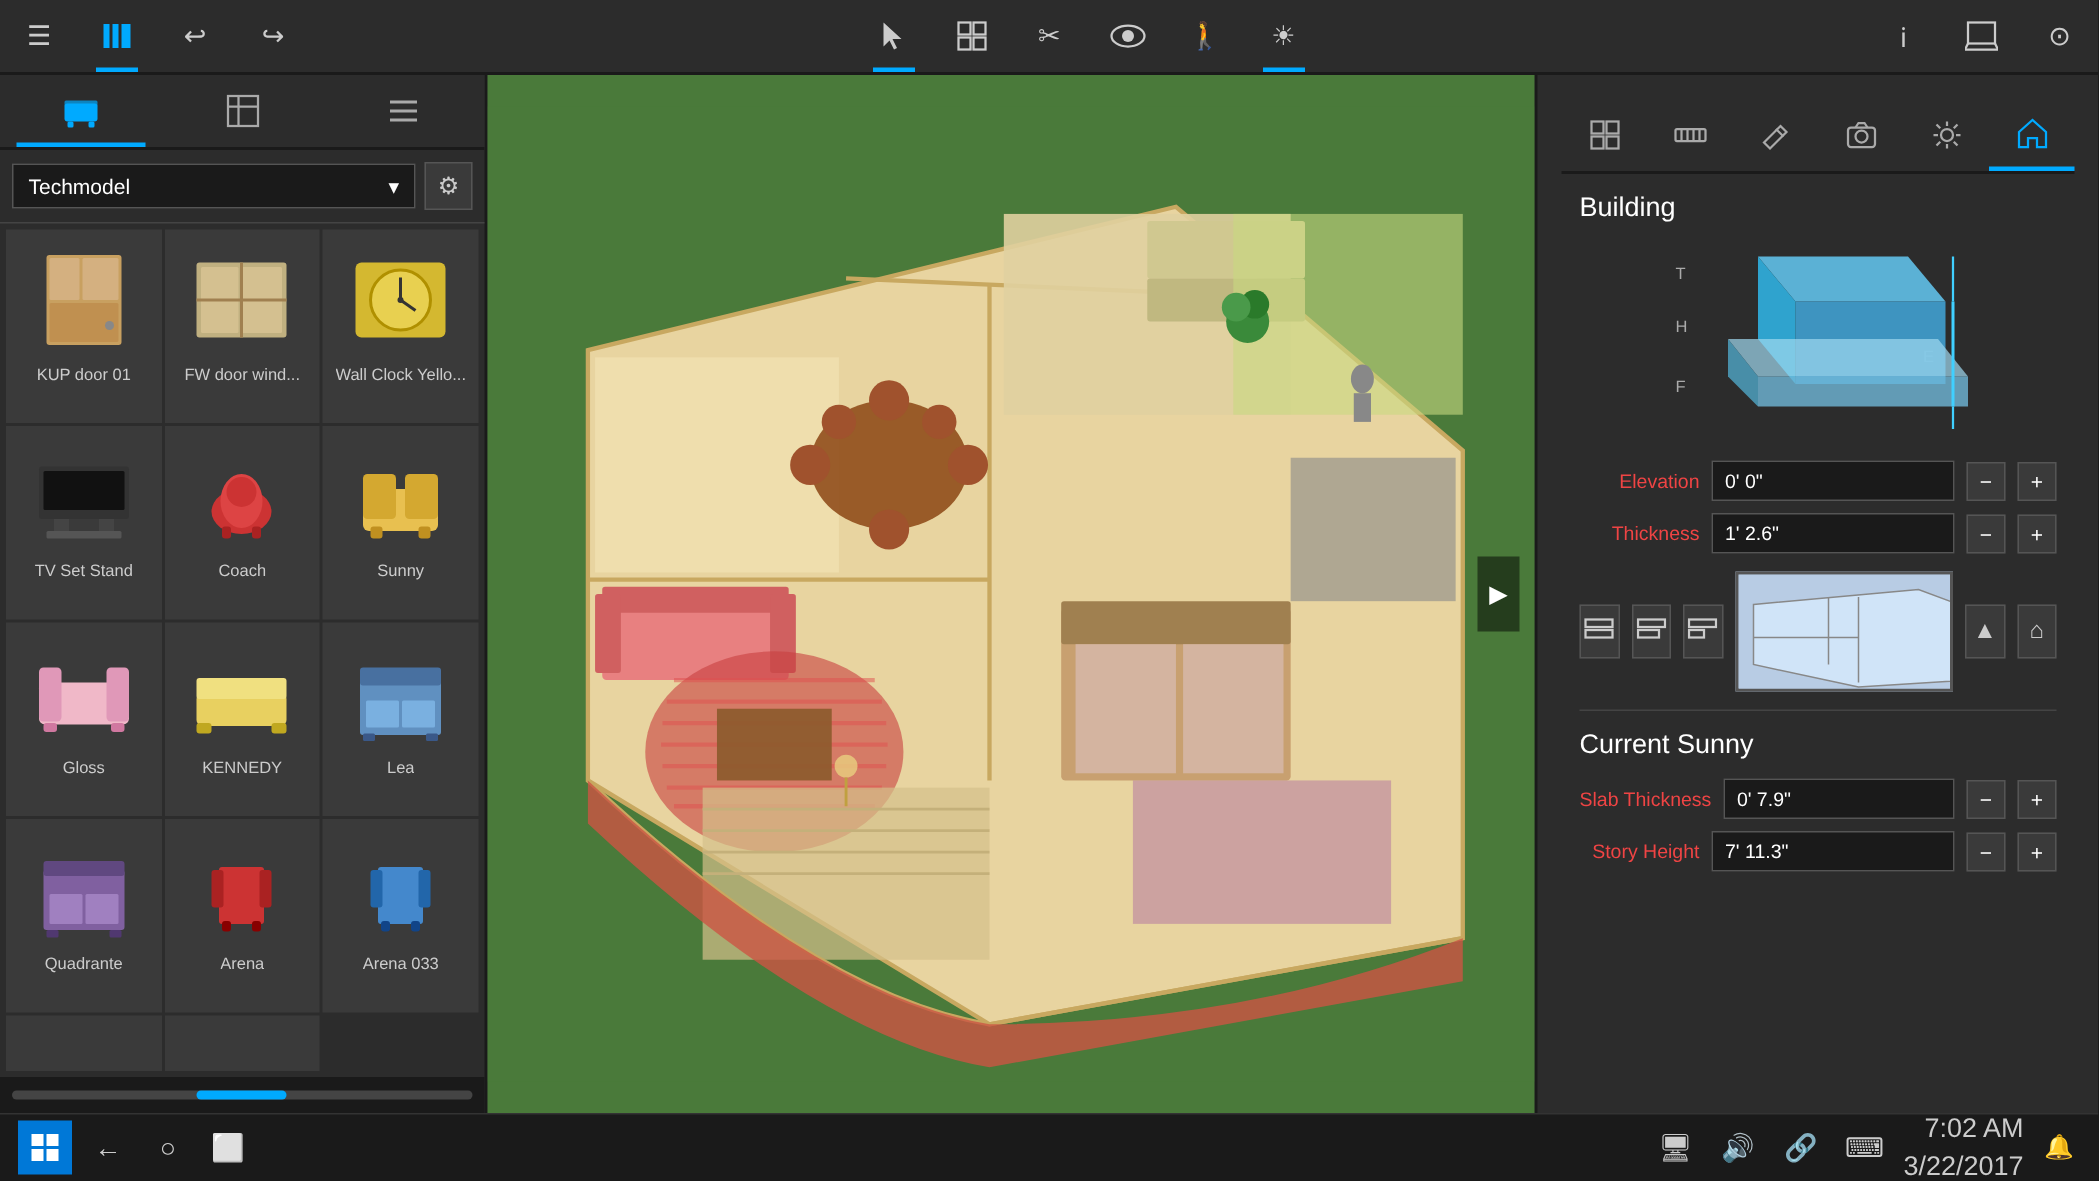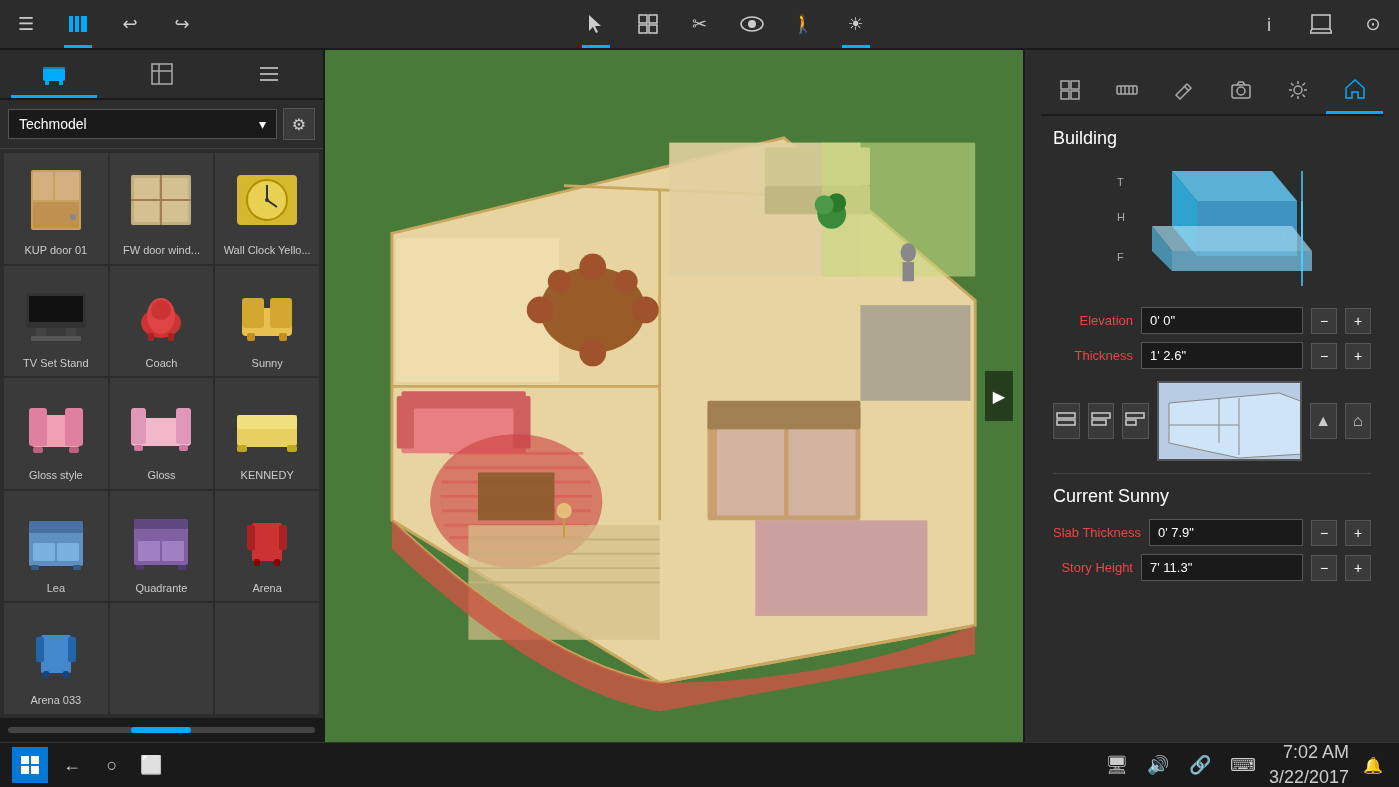--- a/index.html
+++ b/index.html
@@ -548,32 +548,20 @@
             <rect x="10" y="20" width="22" height="30" fill="#d4a830" rx="3"></rect>
             <rect x="38" y="20" width="22" height="30" fill="#d4a830" rx="3"></rect>
             <rect x="15" y="55" width="8" height="8" fill="#c09020" rx="2"></rect>
             <rect x="47" y="55" width="8" height="8" fill="#c09020" rx="2"></rect>
           </svg>
         </div>
         <div class="item-label">Sunny</div>
       </div>
 
 
-      <div class="item-cell">
-        <div class="item-thumb">
-          <svg width="70" height="70" viewBox="0 0 70 70">
-            <rect x="10" y="25" width="50" height="32" fill="#f0a0b0" rx="4"></rect>
-            <rect x="8" y="18" width="18" height="38" fill="#e080a0" rx="3"></rect>
-            <rect x="44" y="18" width="18" height="38" fill="#e080a0" rx="3"></rect>
-            <rect x="12" y="57" width="10" height="6" fill="#c06080" rx="2"></rect>
-            <rect x="48" y="57" width="10" height="6" fill="#c06080" rx="2"></rect>
-          </svg>
-        </div>
-        <div class="item-label">Gloss style</div>
-      </div>
 
       <div class="item-cell">
         <div class="item-thumb">
           <svg width="70" height="70" viewBox="0 0 70 70">
             <rect x="5" y="28" width="60" height="28" fill="#f0b8c8" rx="4"></rect>
             <rect x="5" y="18" width="15" height="36" fill="#e098b8" rx="3"></rect>
             <rect x="50" y="18" width="15" height="36" fill="#e098b8" rx="3"></rect>
             <rect x="8" y="55" width="9" height="6" fill="#d078a0" rx="2"></rect>
             <rect x="53" y="55" width="9" height="6" fill="#d078a0" rx="2"></rect>
           </svg>

